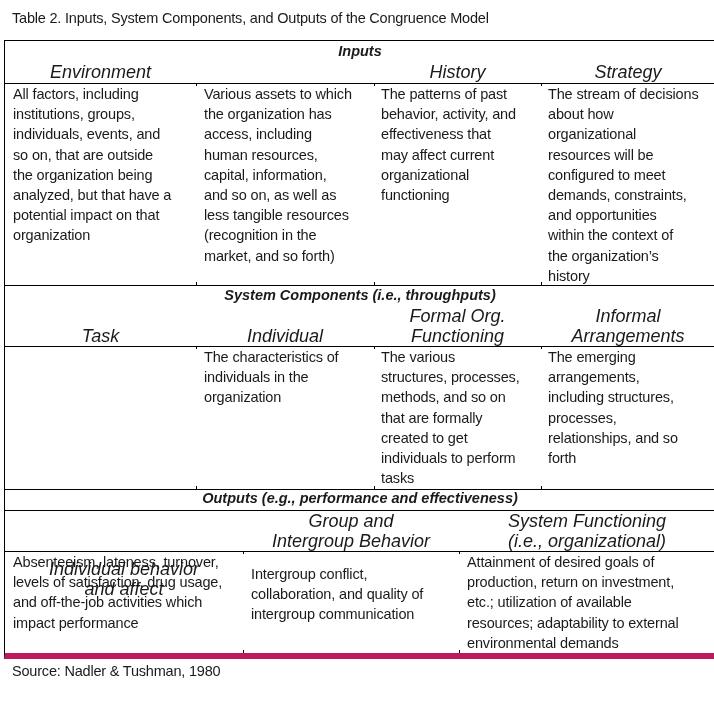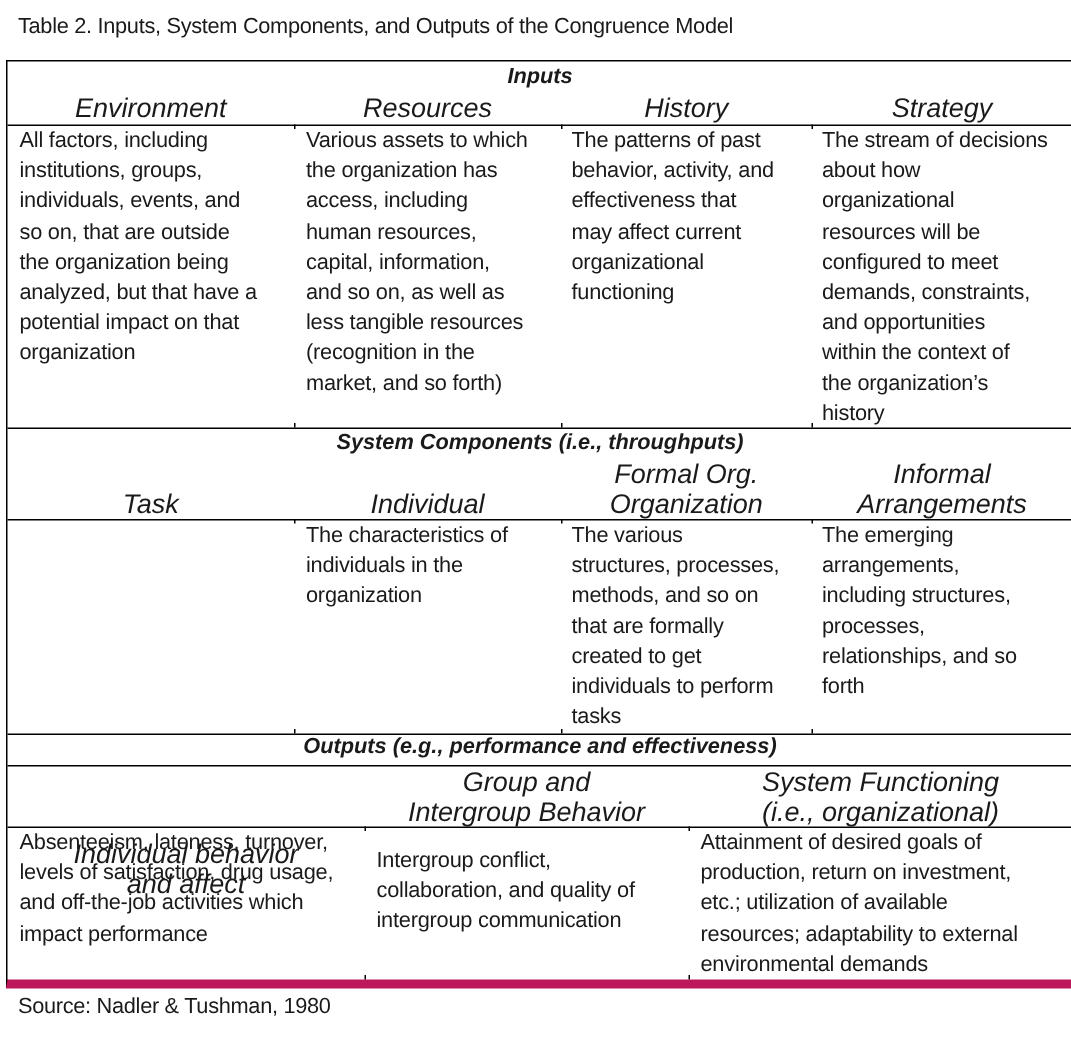--- a/index.html
+++ b/index.html
@@ -17,21 +17,20 @@
 </style>
 </head>
 <body>
 
 <div class="caption">Table 2.  Inputs, System Components, and Outputs of the Congruence Model</div>
 
 <div class="tbl">
 
   <div class="title" style="top:2px;">Inputs</div>
   <div class="hcell" style="left:0;width:191px;top:21px;">Environment</div>
-  <div class="hcell" style="left:191px;width:178px;top:21px;">Resources</div>
   <div class="hcell" style="left:369px;width:167px;top:21px;">History</div>
   <div class="hcell" style="left:536px;width:174px;top:21px;">Strategy</div>
   <div class="hline" style="top:42px;"></div>
   <div class="tick" style="left:191px;top:42px;"></div>
     <div class="tick" style="left:369px;top:42px;"></div>
     <div class="tick" style="left:536px;top:42px;"></div>
   <div class="cell" style="left:8px;top:43px;width:183px;">All factors, including
 institutions, groups,
 individuals, events, and
 so on, that are outside
@@ -66,21 +65,21 @@
 history</div>
   <div class="tick" style="left:191px;top:241px;"></div>
     <div class="tick" style="left:369px;top:241px;"></div>
     <div class="tick" style="left:536px;top:241px;"></div>
   <div class="hline" style="top:244px;"></div>
 
   <div class="title" style="top:246px;">System Components (i.e., throughputs)</div>
   <div class="hcell" style="left:0;width:191px;top:285px;">Task</div>
   <div class="hcell" style="left:191px;width:178px;top:285px;">Individual</div>
   <div class="hcell" style="left:369px;width:167px;top:265px;white-space:pre-line;">Formal Org.
-Organization</div>
+Functioning</div>
   <div class="hcell" style="left:536px;width:174px;top:265px;">Informal Arrangements</div>
   <div class="hline" style="top:305px;"></div>
   <div class="tick" style="left:191px;top:305px;"></div>
     <div class="tick" style="left:369px;top:305px;"></div>
     <div class="tick" style="left:536px;top:305px;"></div>
   <div class="cell" style="left:199px;top:306px;width:170px;">The characteristics of
 individuals in the
 organization</div>
   <div class="cell" style="left:376px;top:306px;width:160px;">The various
 structures, processes,

